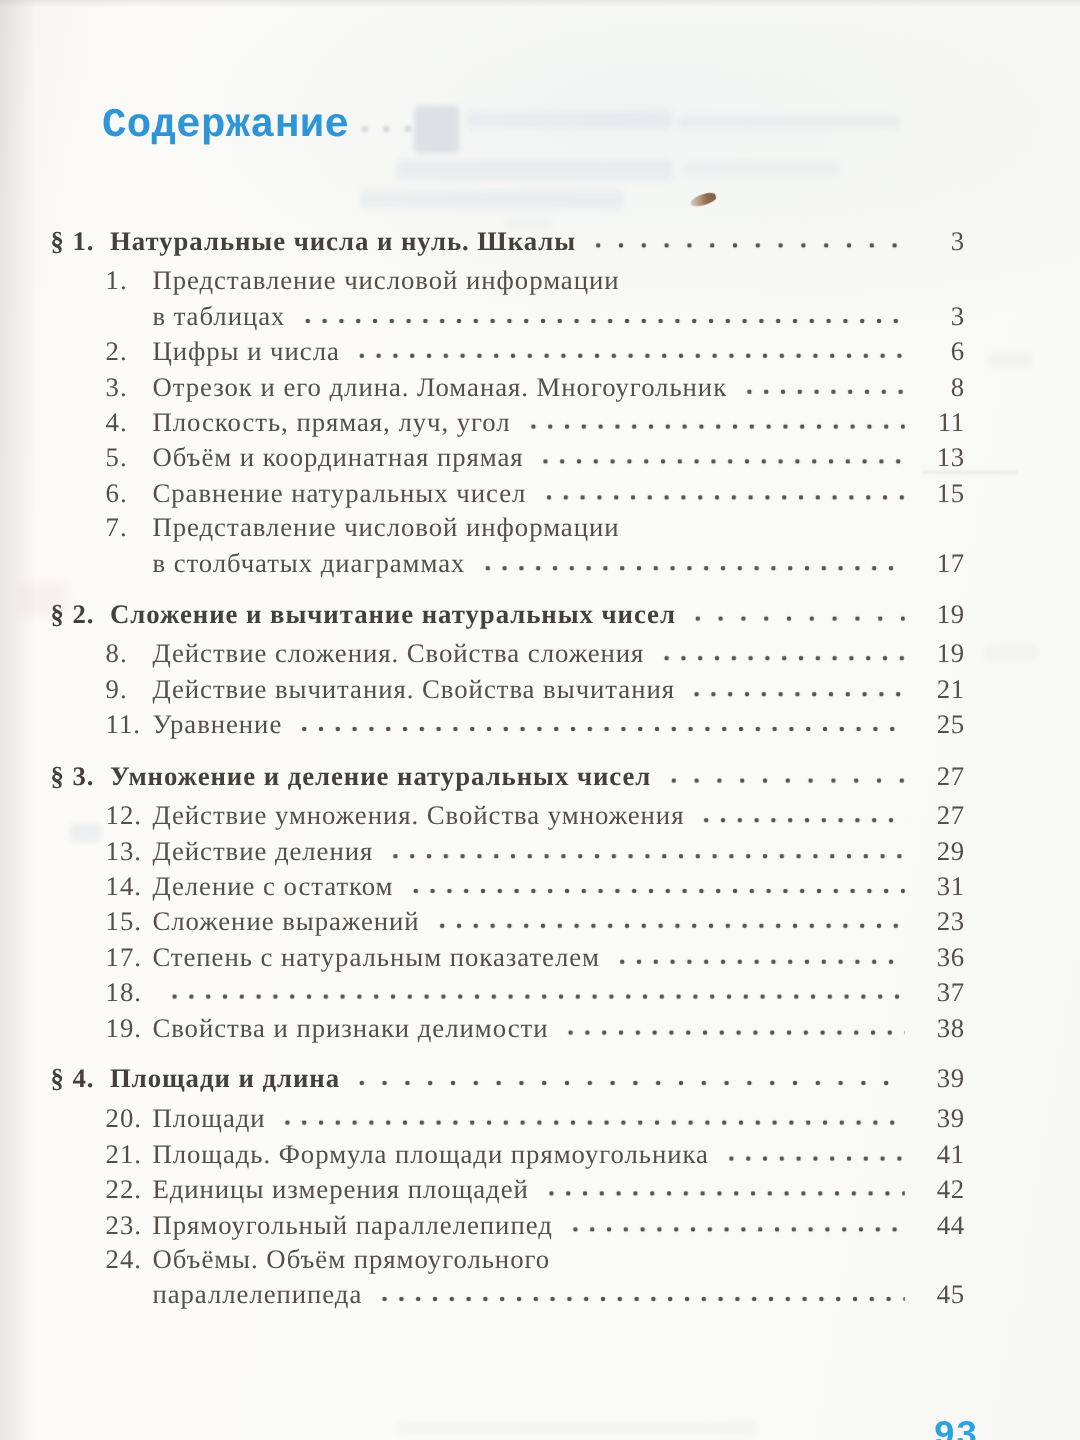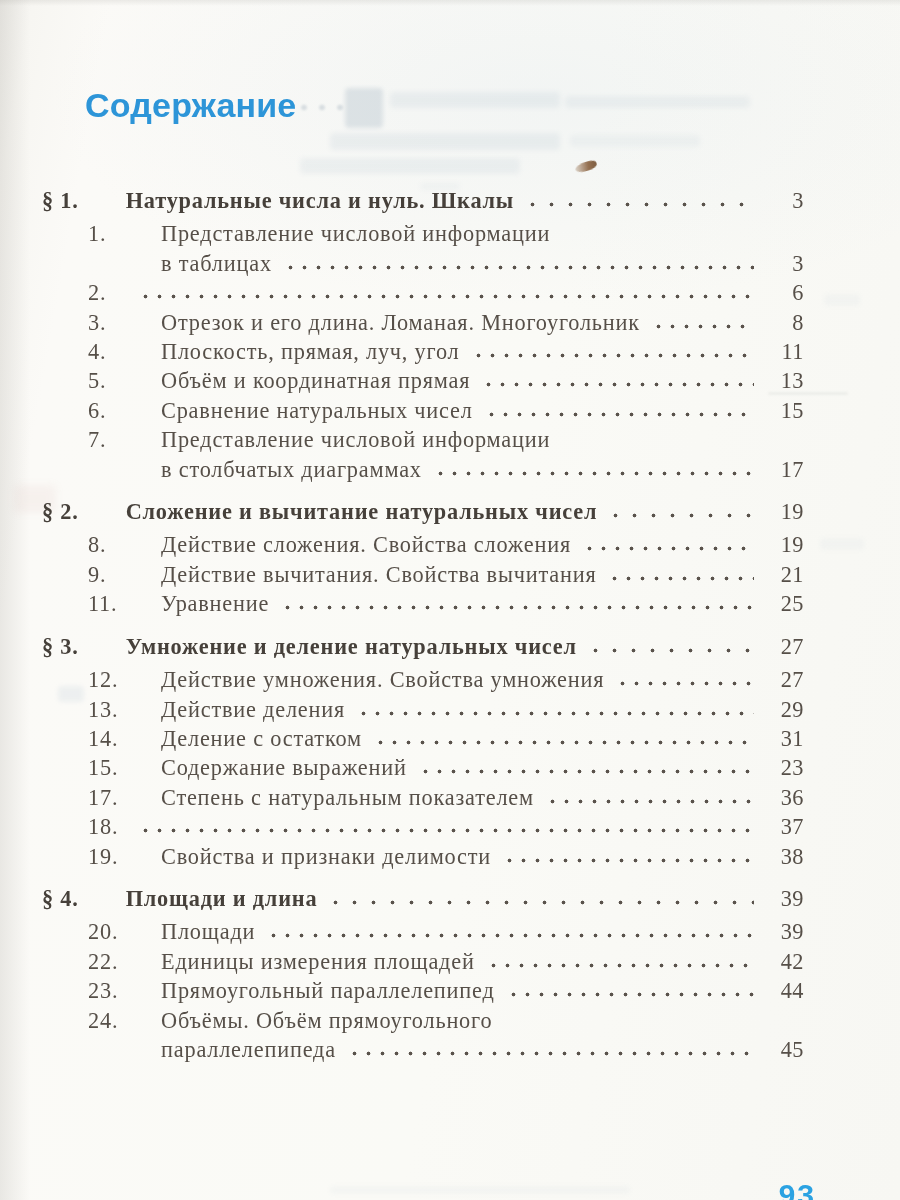--- a/index.html
+++ b/index.html
@@ -11,32 +11,32 @@
       linear-gradient(100deg,#f1f0ec 0%,#f7f6f2 3%,#fbfaf7 10%,#fafaf6 55%,#f7f7f3 100%);
     font-family:"Liberation Serif","DejaVu Serif",serif;
   }
   .edge-left{position:absolute;left:0;top:0;width:30px;height:100%;
     background:linear-gradient(90deg,rgba(168,165,158,.22),rgba(168,165,158,0));}
   .edge-top{position:absolute;left:0;top:0;width:100%;height:6px;
     background:linear-gradient(180deg,rgba(160,158,152,.18),rgba(160,158,152,0));}
 
   .heading{
     position:absolute;left:85px;top:86px;margin:0;
-    font-family:Liberation Sans, sans-serif;
+    font-family:Liberation Mono, monospace;
     font-size:34px;font-weight:bold;letter-spacing:.2px;
     color:var(--accent,#2d95d8);
   }
 
   .toc{
     position:absolute;left:42px;right:96px;top:186px;
     font-size:22.3px;line-height:29.4px;letter-spacing:.8px;
     color:var(--ink,#564f48);
   }
   .line{display:flex;align-items:baseline;}
-  .txt{white-space:nowrap;margin-left:34px;}
+  .txt{white-space:nowrap;}
   .entry.section{margin:13px 0 4px;}
   .entry.section:first-child{margin-top:0;}
   .entry.section .line{font-weight:bold;color:var(--ink-bold,#46403a);}
   .slab{margin-right:13px;white-space:nowrap;}
   .entry.item{padding-left:46px;}
   .num{flex:0 0 39px;white-space:nowrap;}
   .entry.item .line.cont{margin-left:39px;}
   .dots{
     flex:1 1 auto;height:5px;margin:0 8px 0 14px;position:relative;top:-1px;
     background-image:radial-gradient(circle at 2.5px 2.5px,#5a534c 1.6px,rgba(0,0,0,0) 2.2px);
@@ -120,20 +120,21 @@
         </div>
         <div class="line cont">
           <span class="txt">в таблицах</span>
           <span class="dots"></span>
           <span class="pg">3</span>
         </div>
       </div>
       <div class="entry item">
         <div class="line">
           <span class="num">2.</span>
+          <span class="txt">Цифры и числа</span>
           <span class="dots"></span>
           <span class="pg">6</span>
         </div>
       </div>
       <div class="entry item">
         <div class="line">
           <span class="num">3.</span>
           <span class="txt">Отрезок и его длина. Ломаная. Многоугольник</span>
           <span class="dots"></span>
           <span class="pg">8</span>
@@ -234,21 +235,21 @@
         <div class="line">
           <span class="num">14.</span>
           <span class="txt">Деление с остатком</span>
           <span class="dots"></span>
           <span class="pg">31</span>
         </div>
       </div>
       <div class="entry item">
         <div class="line">
           <span class="num">15.</span>
-          <span class="txt">Содержание выражений</span>
+          <span class="txt">Сложение выражений</span>
           <span class="dots"></span>
           <span class="pg">23</span>
         </div>
       </div>
       <div class="entry item">
         <div class="line">
           <span class="num">17.</span>
           <span class="txt">Степень с натуральным показателем</span>
           <span class="dots"></span>
           <span class="pg">36</span>
@@ -280,20 +281,28 @@
       <div class="entry item">
         <div class="line">
           <span class="num">20.</span>
           <span class="txt">Площади</span>
           <span class="dots"></span>
           <span class="pg">39</span>
         </div>
       </div>
       <div class="entry item">
         <div class="line">
+          <span class="num">21.</span>
+          <span class="txt">Площадь. Формула площади прямоугольника</span>
+          <span class="dots"></span>
+          <span class="pg">41</span>
+        </div>
+      </div>
+      <div class="entry item">
+        <div class="line">
           <span class="num">22.</span>
           <span class="txt">Единицы измерения площадей</span>
           <span class="dots"></span>
           <span class="pg">42</span>
         </div>
       </div>
       <div class="entry item">
         <div class="line">
           <span class="num">23.</span>
           <span class="txt">Прямоугольный параллелепипед</span>

